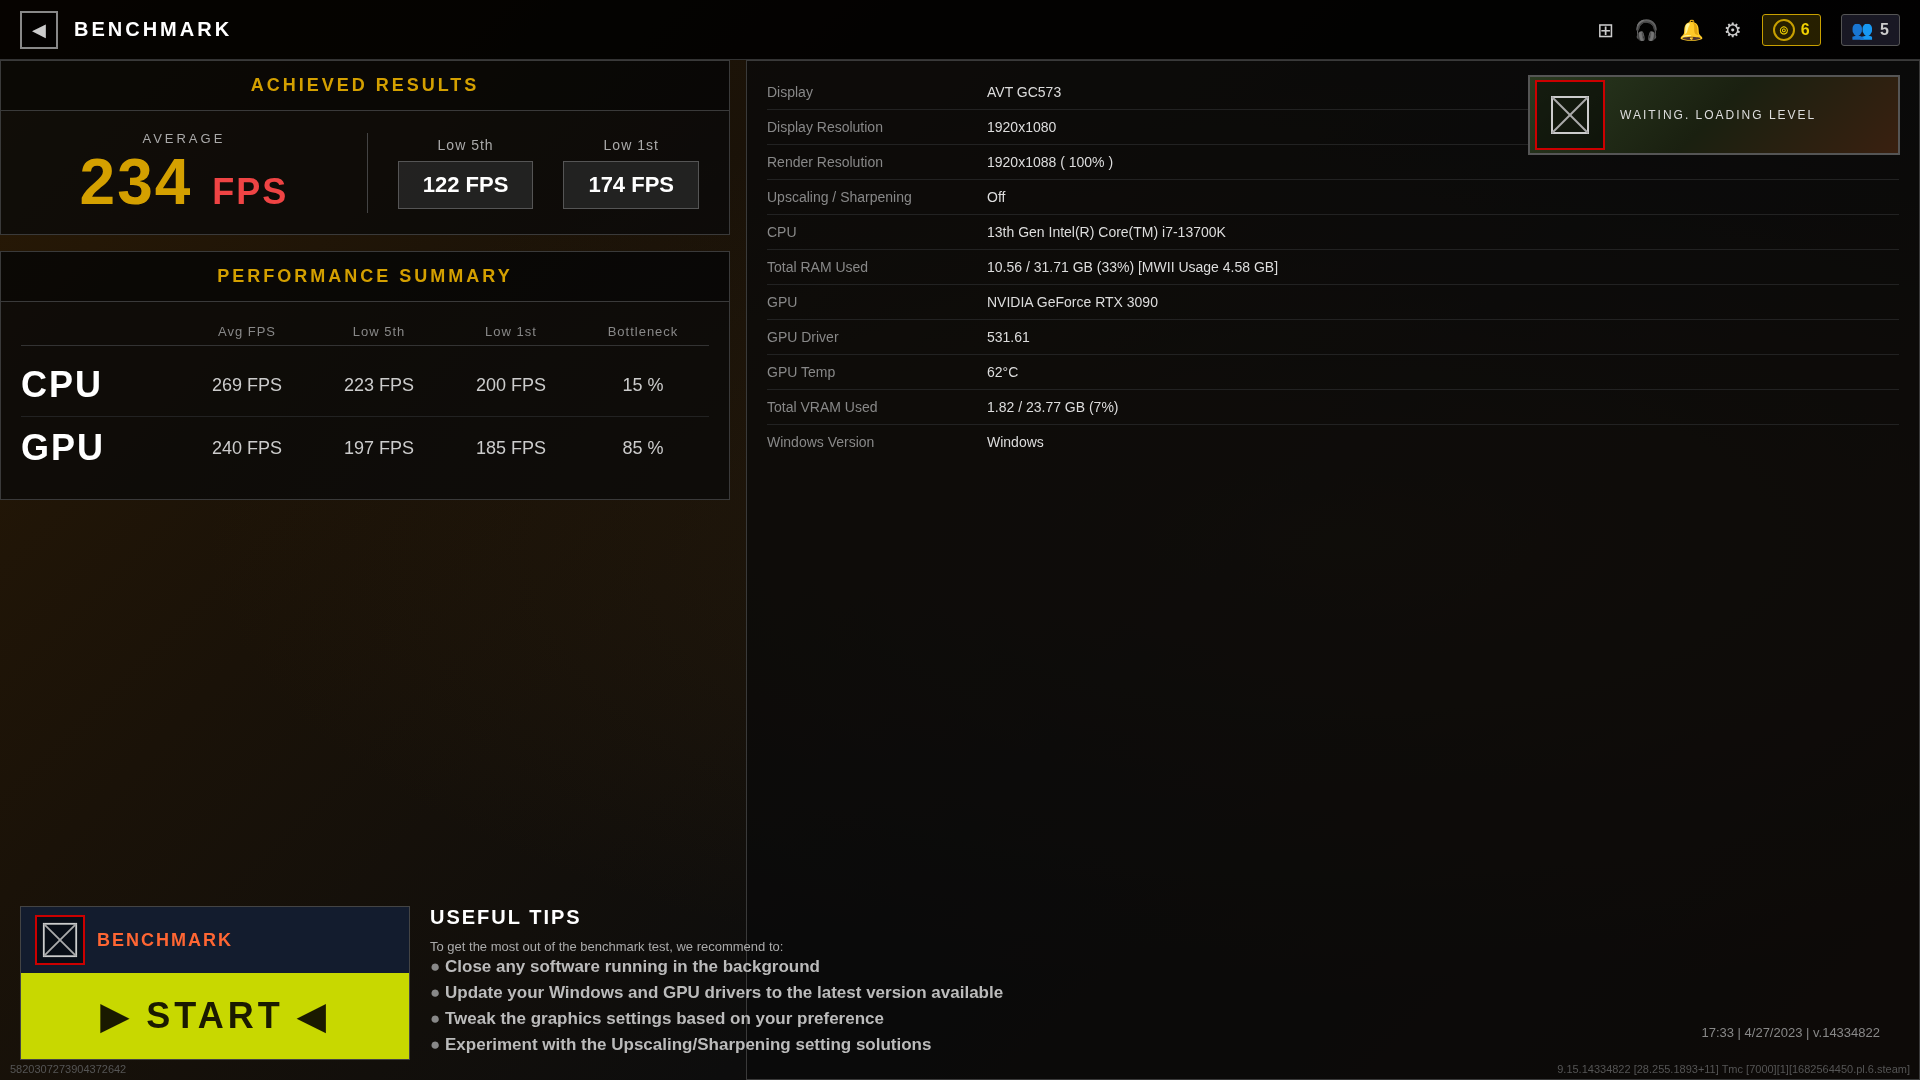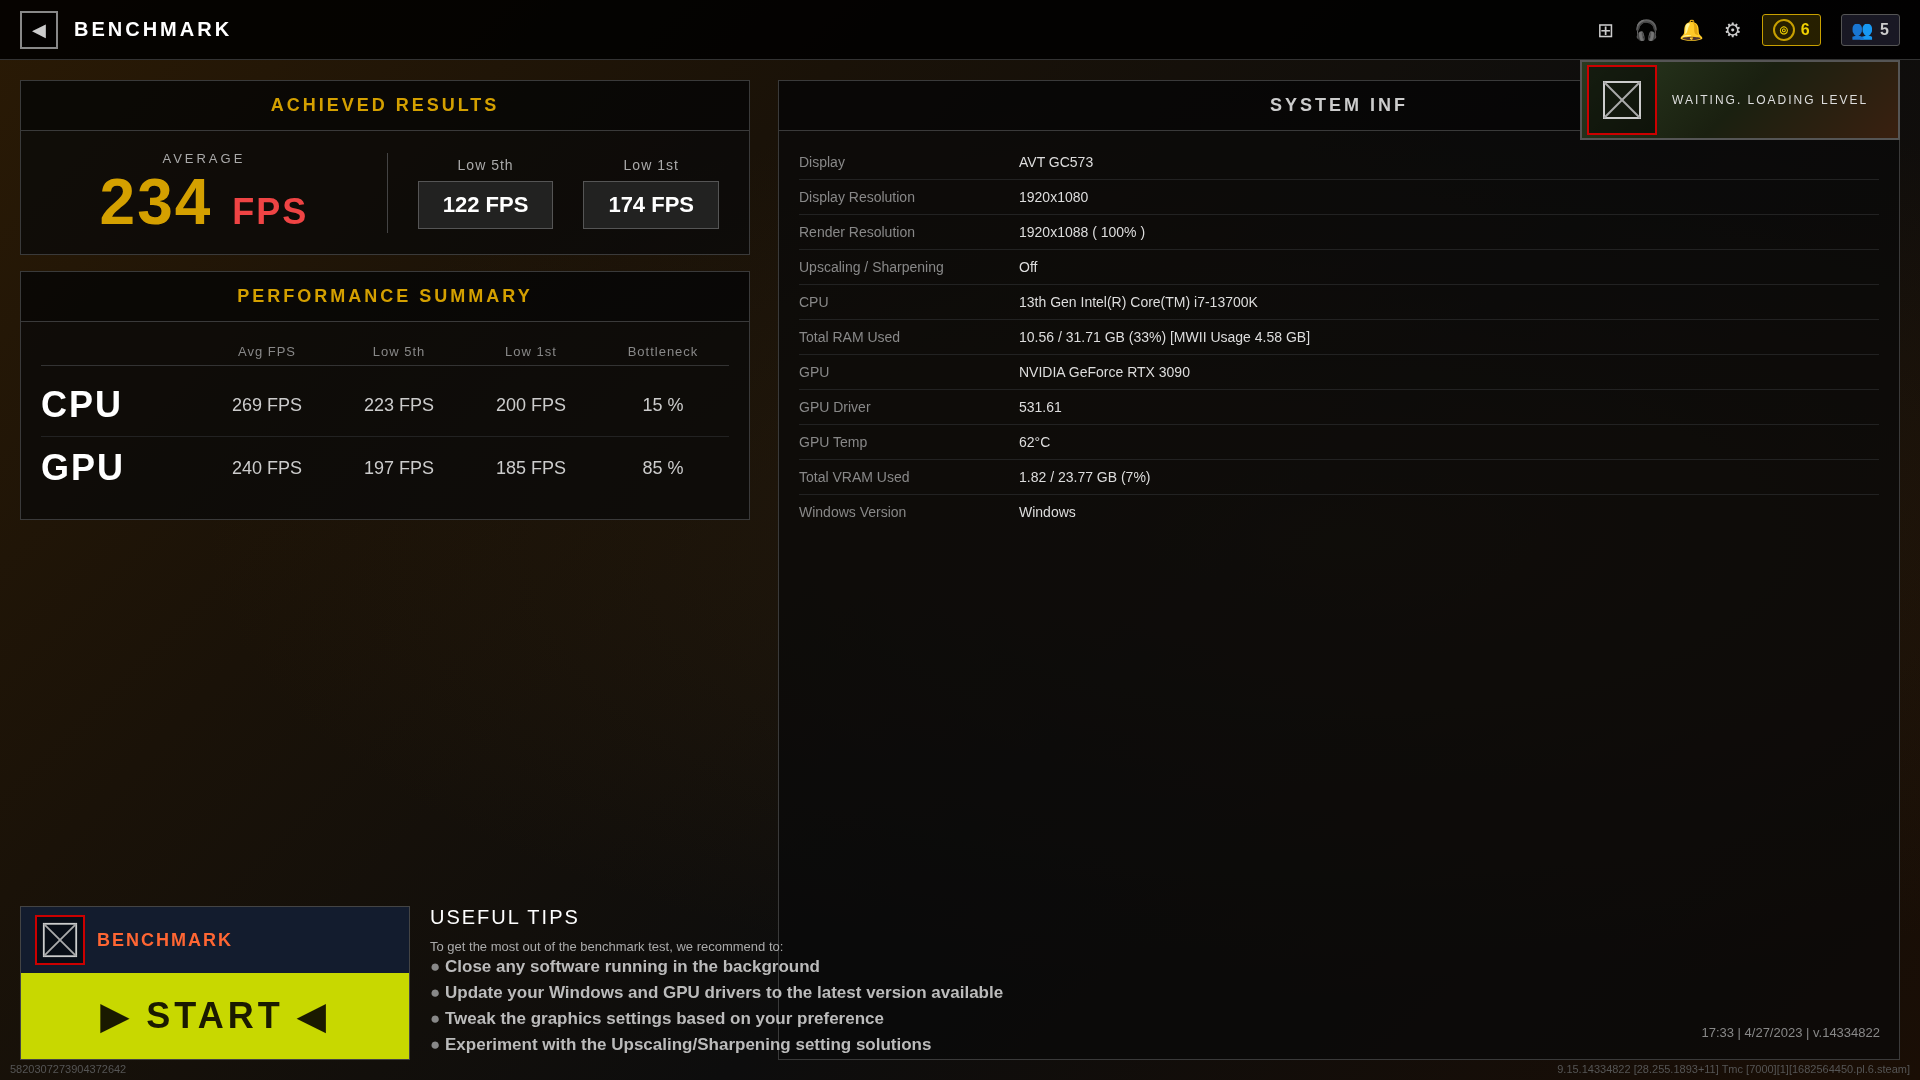--- a/index.html
+++ b/index.html
@@ -98,22 +98,21 @@
     .player-icon {
       font-size: 18px;
       color: #8888cc;
     }
 
     
     .main-content {
       position: absolute;
       top: 60px; left: 0; right: 0; bottom: 0;
       display: flex;
-      padding: 20px;
-      gap: 28px;
+      gap: 16px;
       z-index: 5;
     }
 
     
     .left-panel {
       flex: 0 0 730px;
       display: flex;
       flex-direction: column;
       gap: 16px;
     }
@@ -270,23 +269,23 @@
       color: #888;
     }
     .sysinfo-val {
       color: #ddd;
       flex: 1;
     }
 
     
     .preview-thumb {
       position: absolute;
-      top: 60px;
+      top: 75px;
       right: 20px;
-      width: 320px;
+      width: 372px;
       height: 80px;
       background: linear-gradient(135deg, #2a3a20 0%, #1a2010 50%, #3a2010 100%);
       border: 2px solid #555;
       display: flex;
       align-items: center;
       z-index: 20;
       overflow: hidden;
     }
     .preview-icon-box {
       width: 70px;
@@ -359,21 +358,21 @@
       cursor: pointer;
       text-transform: uppercase;
     }
 
     .tips-section {
       flex: 1;
       padding: 0;
     }
     .tips-title {
       font-size: 20px;
-      font-weight: normal;
+      font-weight: bold;
       color: #fff;
       letter-spacing: 2px;
       margin-bottom: 10px;
     }
     .tips-intro {
       font-size: 13px;
       color: #aaa;
       margin-bottom: 0;
     }
     .tips-list {
@@ -503,21 +502,20 @@
           <span class="perf-value">197 FPS</span>
           <span class="perf-value">185 FPS</span>
           <span class="perf-value">85 %</span>
         </div>
       </div>
     </div>
 
   </div>
 
   <div class="right-panel">
-    <div class="sysinfo-header">SYSTEM INF</div>
     <div class="sysinfo-body" id="sysinfo-body">
     <div class="sysinfo-row">
           <span class="sysinfo-key">Display</span>
           <span class="sysinfo-val">AVT GC573</span>
         </div>
         <div class="sysinfo-row">
           <span class="sysinfo-key">Display Resolution</span>
           <span class="sysinfo-val">1920x1080</span>
         </div>
         <div class="sysinfo-row">

